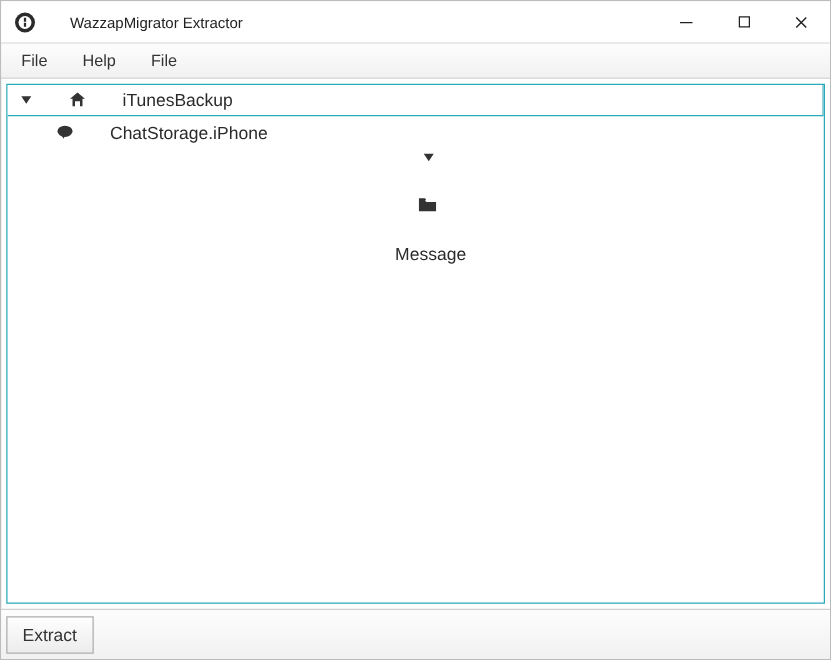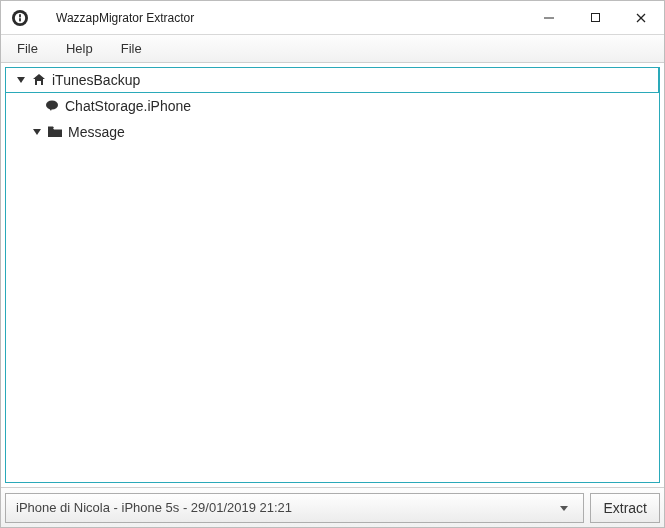--- a/index.html
+++ b/index.html
@@ -69,40 +69,41 @@
       overflow: auto;
     }
     .tree-row {
       display: flex;
       align-items: center;
       height: 26px;
       font-size: 14px;
       color: #2a2a2a;
       padding-left: 8px;
       cursor: default;
+      gap: 23px;
     }
     .tree-row.selected {
       background: #ffffff;
       border: 1px solid #2aa9b9;
       margin: -1px 0 0 -1px;
     }
     .arrow {
       width: 14px; height: 14px;
       display: inline-flex; align-items: center; justify-content: center;
       margin-right: 3px;
       flex-shrink: 0;
     }
     .icon {
       width: 16px; height: 16px;
       display: inline-flex; align-items: center; justify-content: center;
       margin-right: 5px;
       flex-shrink: 0;
     }
     .indent-1 { padding-left: 38px; }
-    .indent-1b { padding-left: 24px; }
+    .indent-1b { padding-left: 24px; flex-direction: column; }
     .indent-2 { padding-left: 48px; }
     .bottombar {
       height: 40px;
       display: flex;
       align-items: center;
       gap: 6px;
       padding: 4px;
       border-top: 1px solid #d0d0d0;
       background: linear-gradient(#fdfdfd, #f1f1f1);
     }
@@ -213,26 +214,18 @@
             </svg>
         </span>
         <span>Message</span>
       </div>
 
 
     </div>
   </div>
 
   <div class="bottombar">
-    <div class="combobox">
-      <span class="cbtext">iPhone di Nicola - iPhone 5s - 29/01/2019 21:21</span>
-      <span class="cbarrow">
-        <svg width="10" height="10" viewBox="0 0 10 10">
-            <polygon points="1,3 9,3 5,8" fill="#555"></polygon>
-          </svg>
-      </span>
-    </div>
     <div class="extract-btn">
       <span>Extract</span>
     </div>
   </div>
 
 </div>
 
 </body></html>

